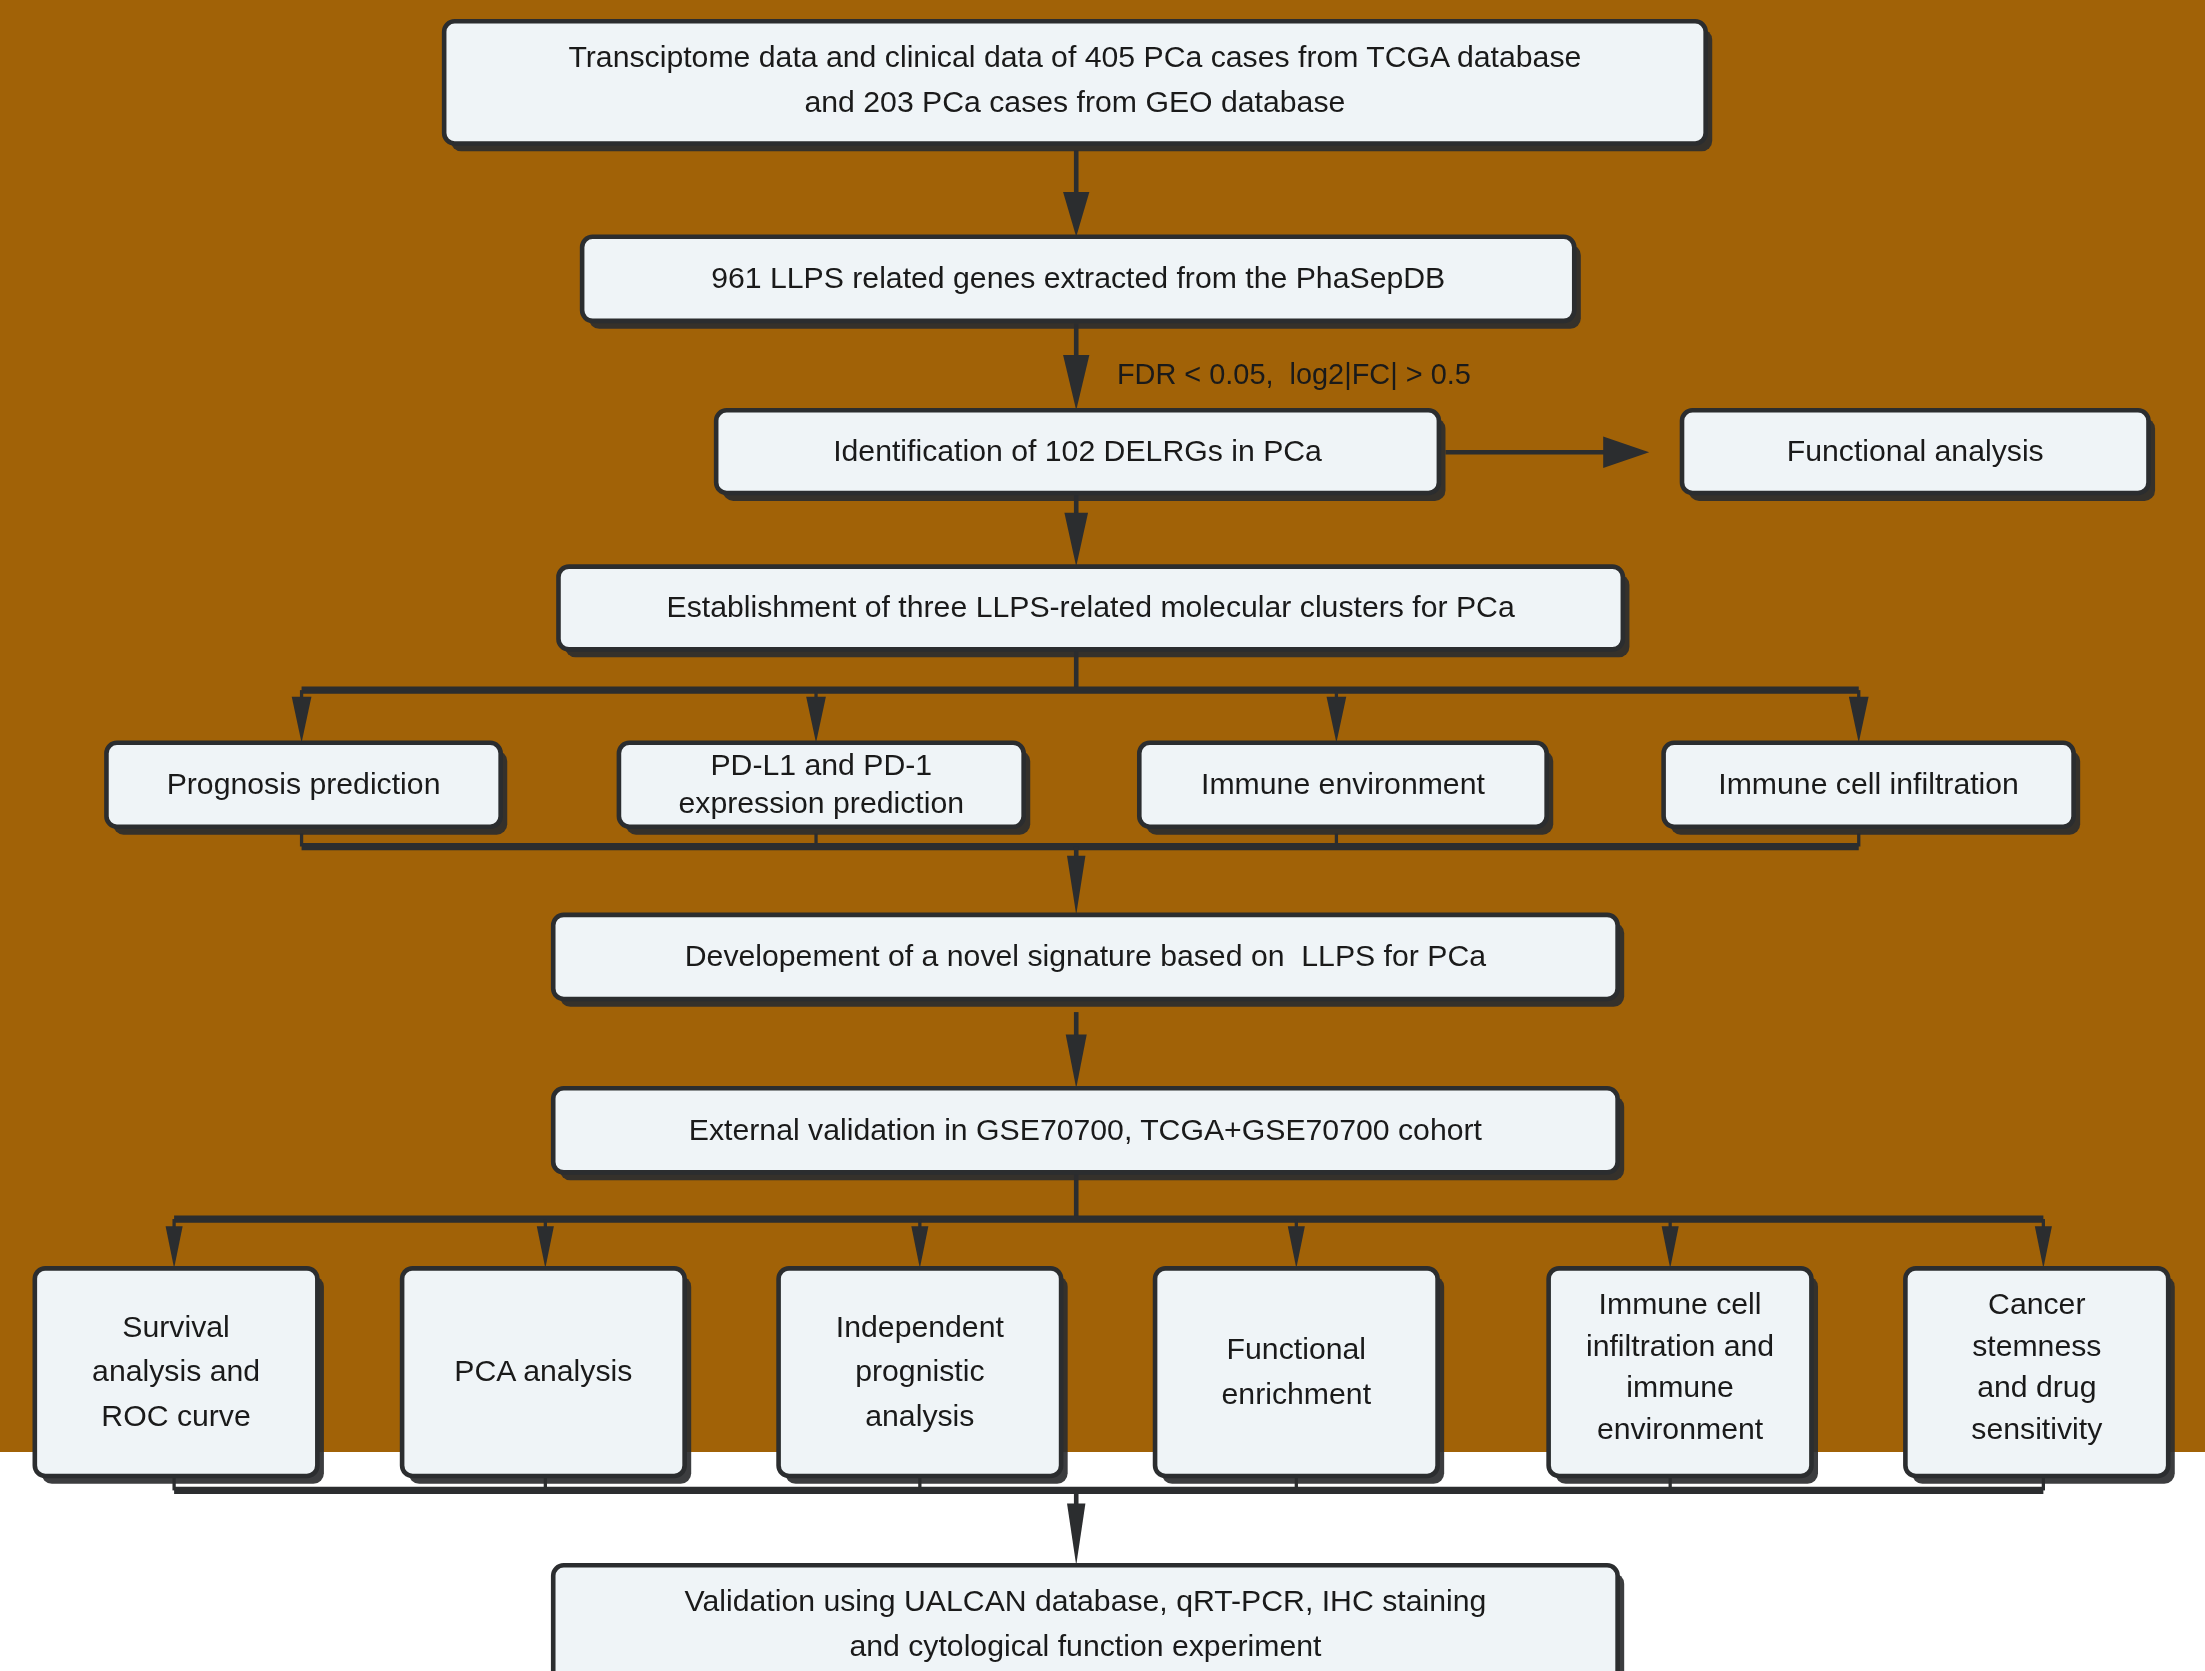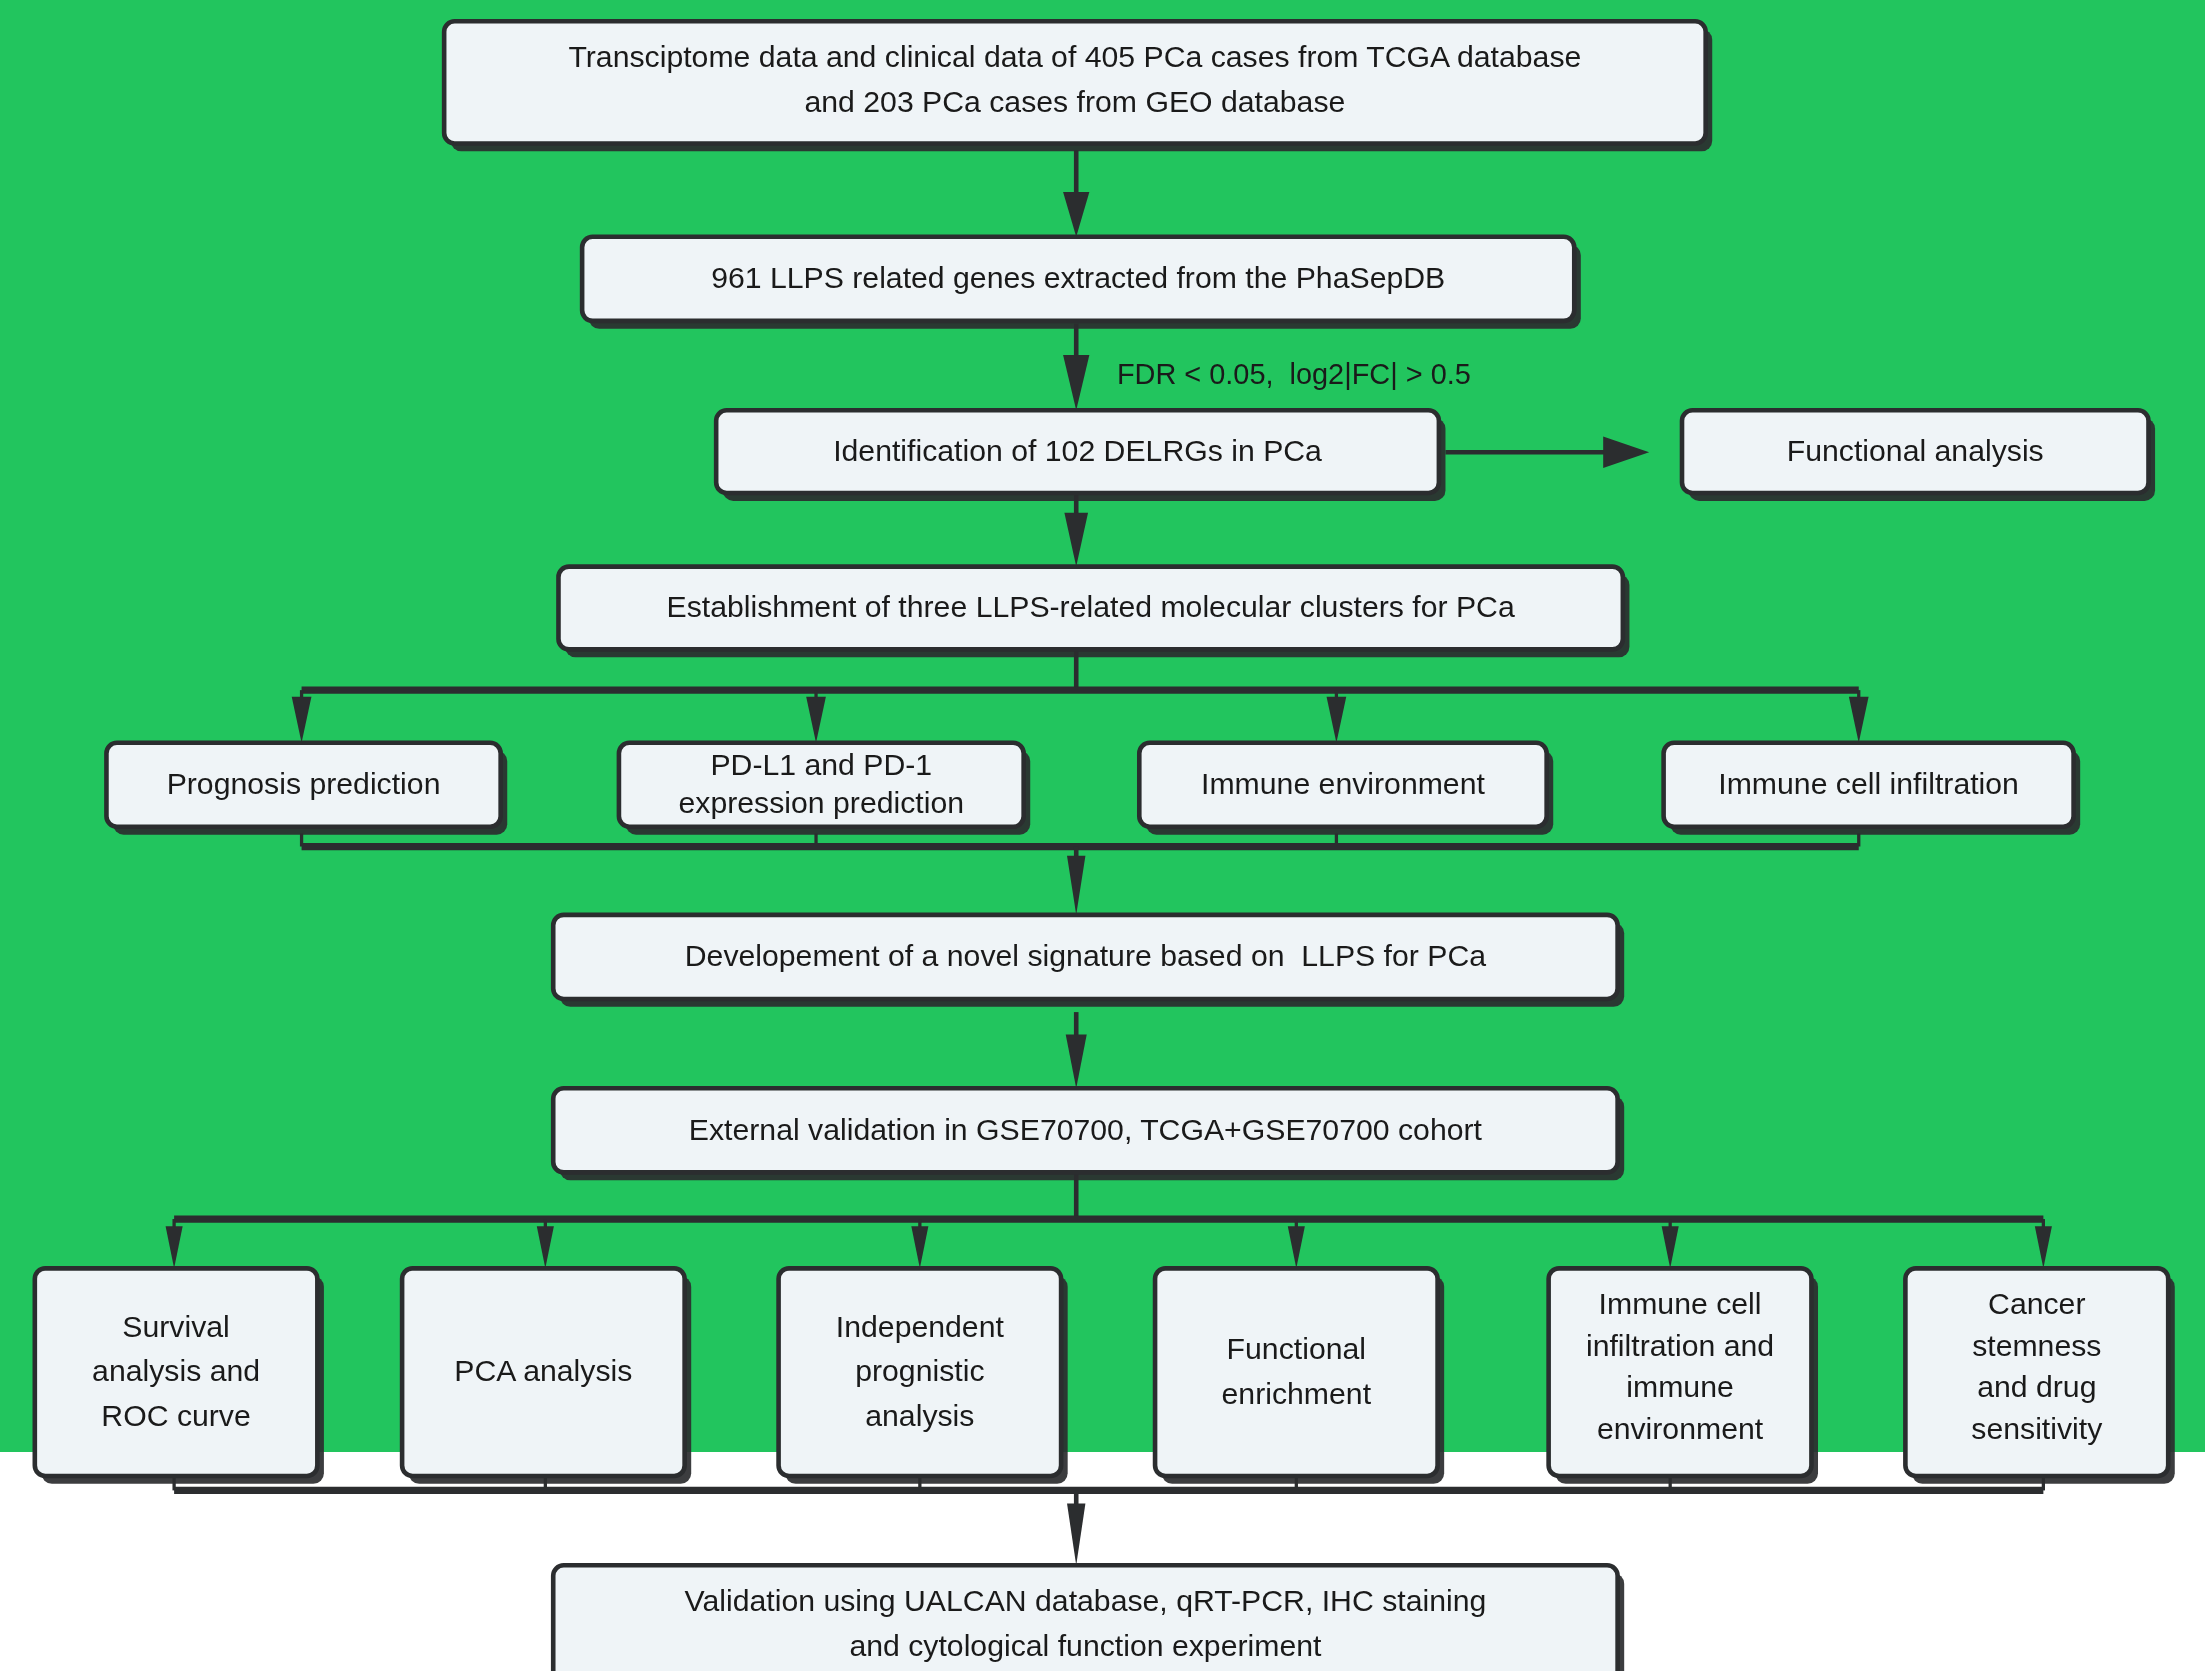--- a/index.html
+++ b/index.html
@@ -10,21 +10,21 @@
   body {
     font-family: "Liberation Sans", sans-serif;
     width: 2205px;
     height: 1672px;
     overflow: hidden;
   }
   #flow-root {
     position: relative;
     width: 2205px;
     height: 1452px;
-    background: #22c55e;
+    background: #a16207;
   }
   svg.flow-svg {
     position: absolute;
     top: 0;
     left: 0;
     width: 2205px;
     height: 1672px;
     display: block;
   }
   .node-rect {

